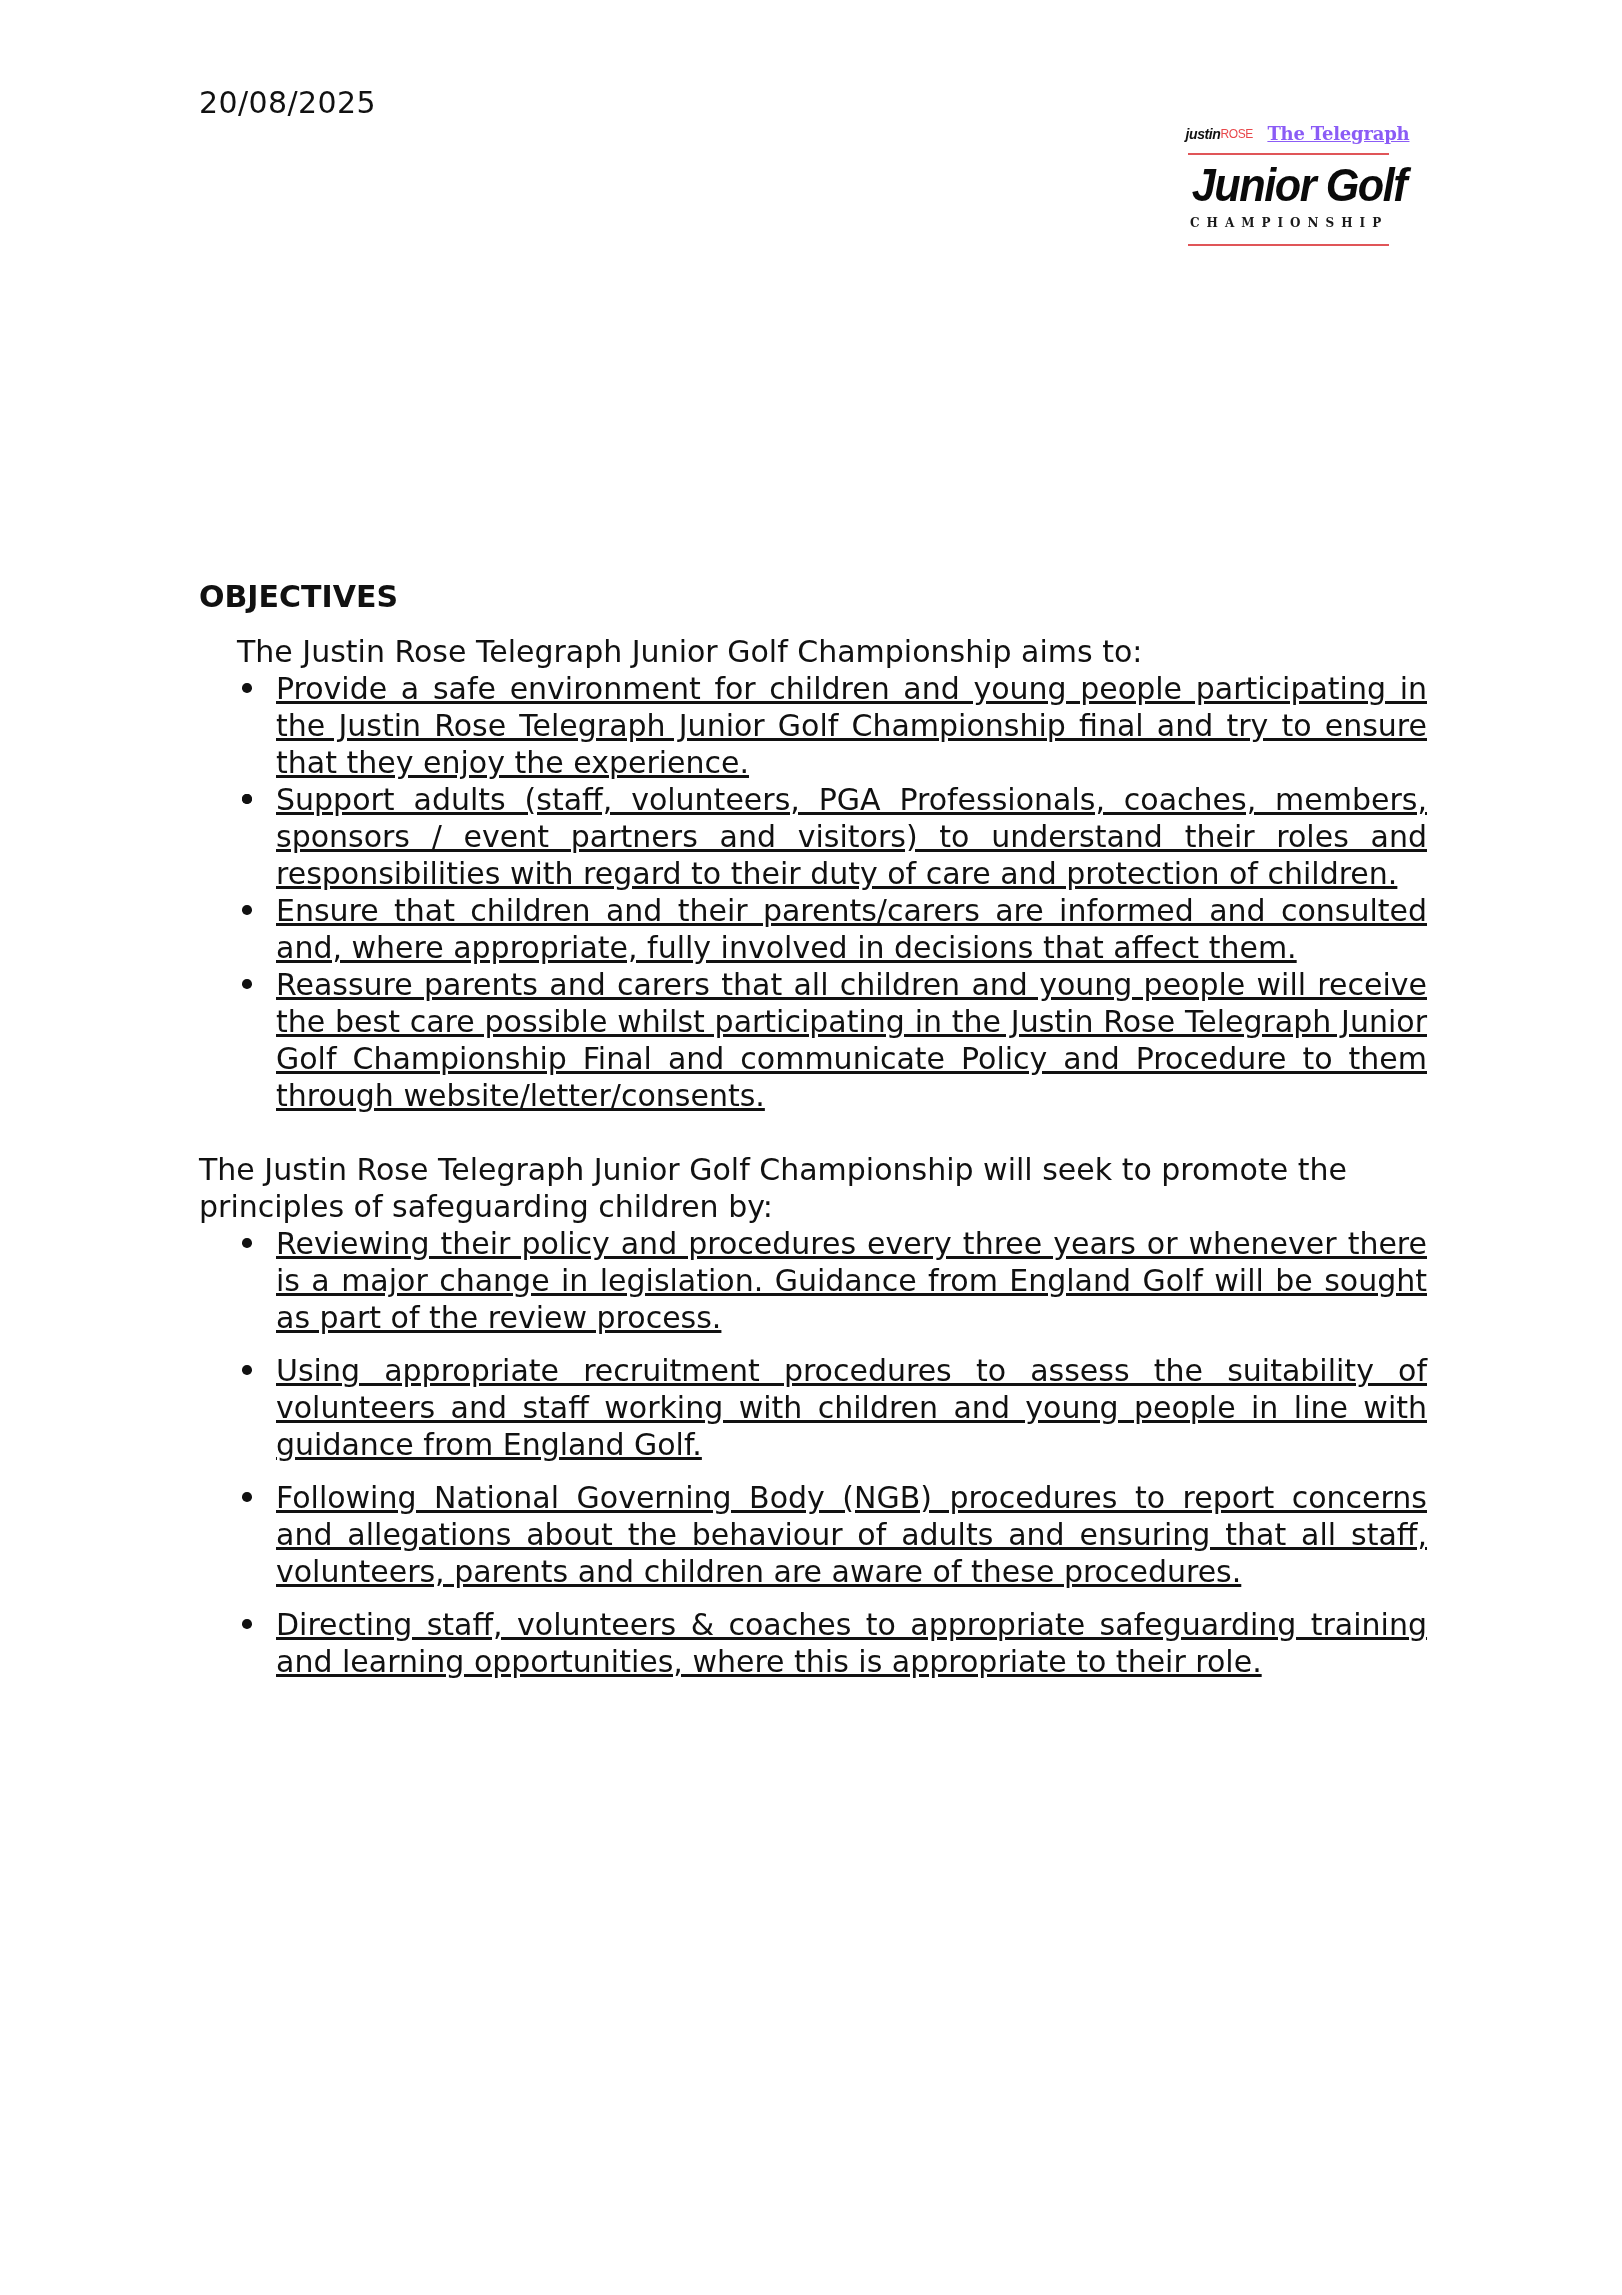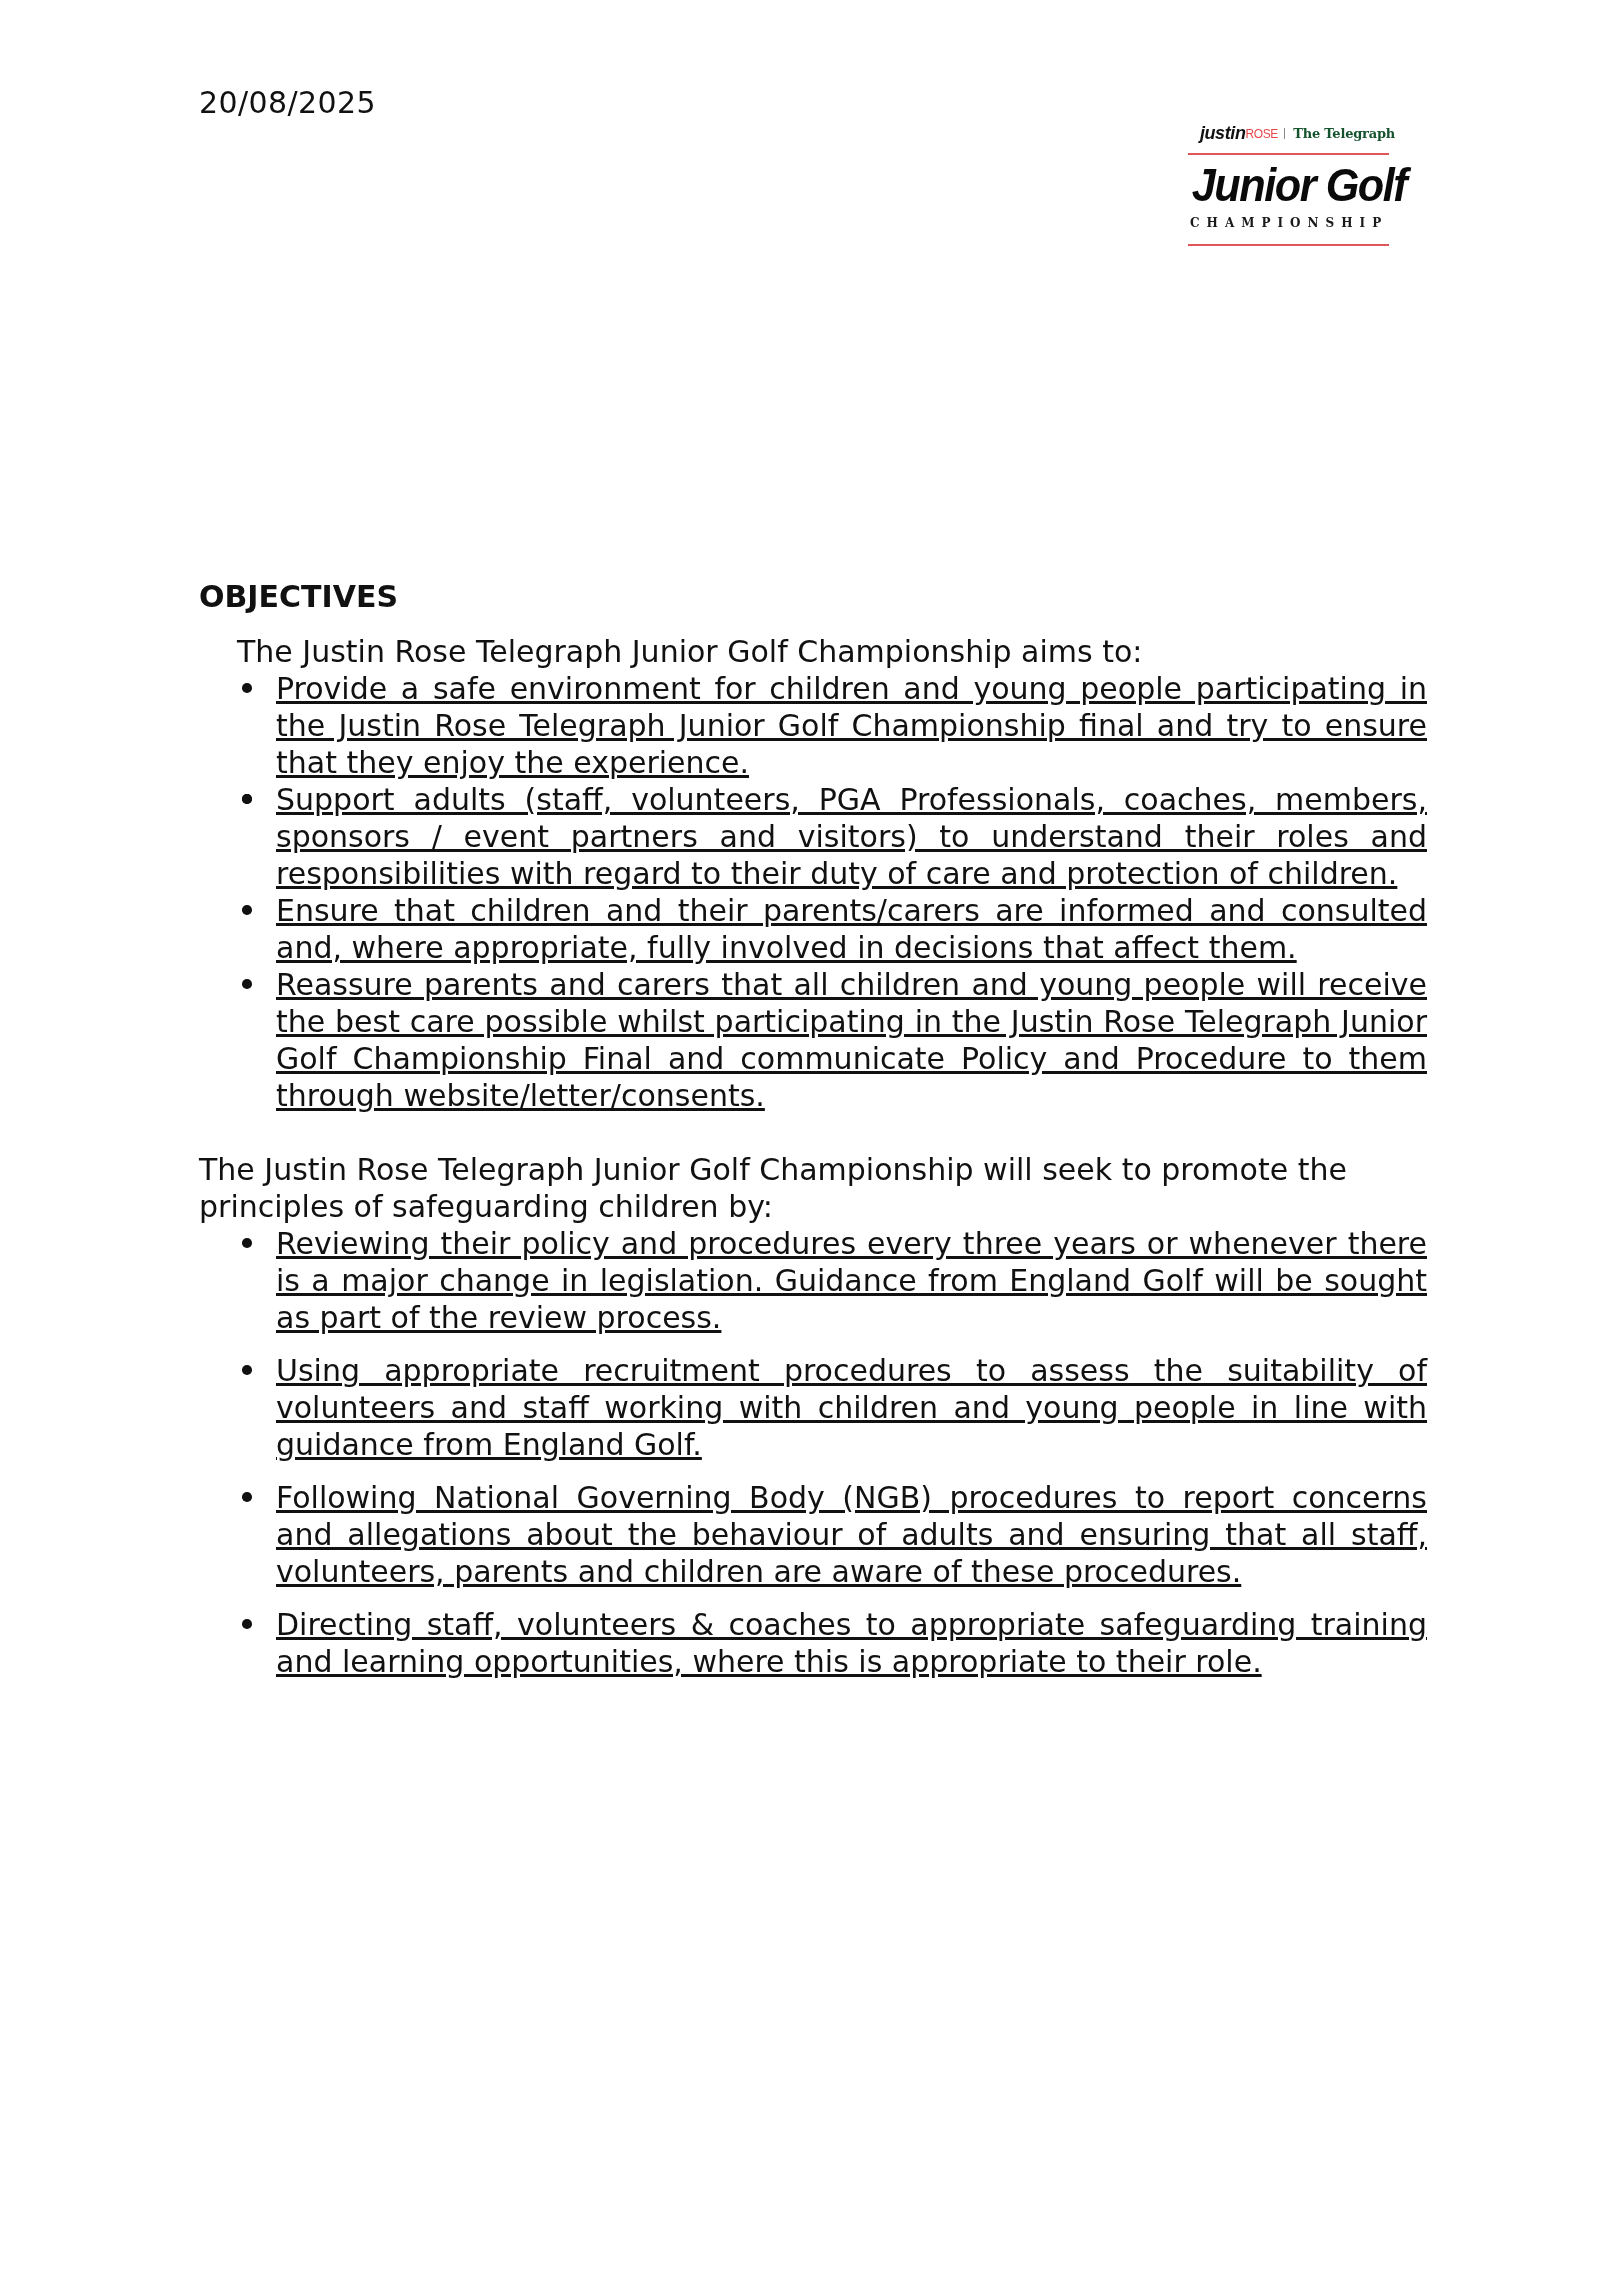--- a/index.html
+++ b/index.html
@@ -39,43 +39,44 @@
       height: 18px;
       display: flex;
       align-items: center;
       justify-content: center;
       white-space: nowrap;
     }
     .logo-justin {
       font-family: "Liberation Sans", sans-serif;
       font-weight: bold;
       font-style: italic;
-      font-size: 18px;
+      font-size: 14px;
       color: #111;
       letter-spacing: -0.4px;
     }
     .logo-rose {
       font-family: "Liberation Sans", sans-serif;
       font-size: 12px;
       color: #e8474a;
       letter-spacing: -0.4px;
       margin-right: 6.5px;
     }
     .logo-sep {
       width: 0.8px;
       height: 11.4px;
       background: #888;
       margin-right: 8px;
     }
     .logo-telegraph {
       font-family: "DejaVu Serif", serif;
       font-weight: bold;
-      font-size: 13px;
-      color: #14532d;
+      font-size: 18px;
+      color: #8b5cf6;
       letter-spacing: -0.2px;
+      text-decoration: underline;
     }
     .logo-line {
       position: absolute;
       left: 14.6px;
       width: 201px;
       height: 2.4px;
       background: #e05558;
     }
     .logo-line.top { top: 30px; }
     .logo-line.bottom { top: 121px; }

